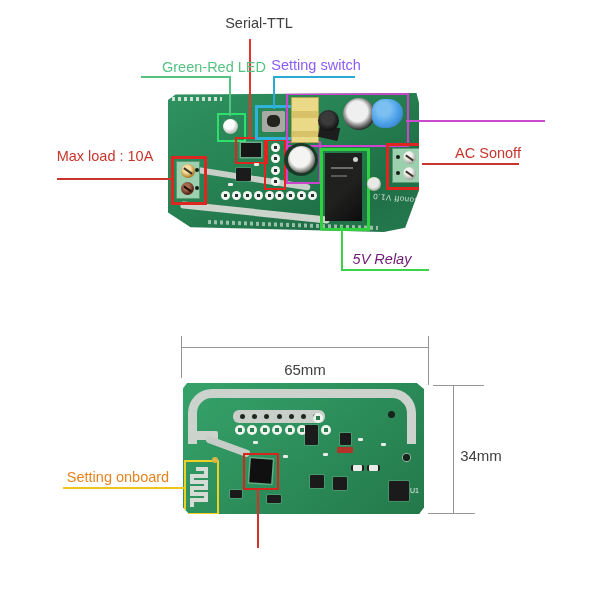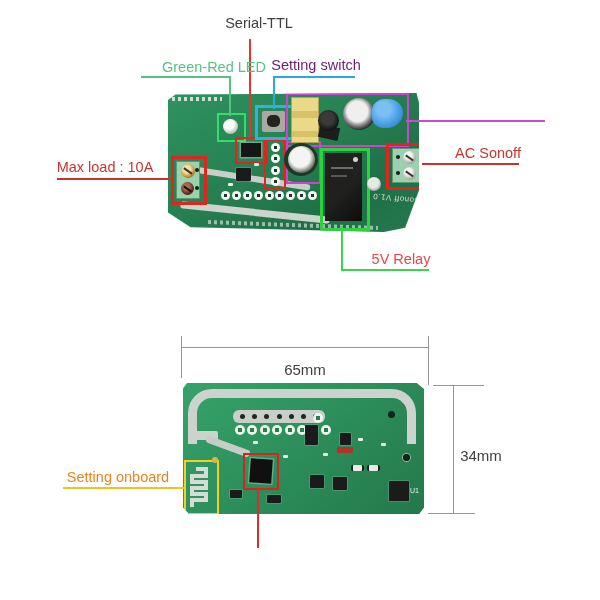--- a/index.html
+++ b/index.html
@@ -130,33 +130,33 @@
     <div class="abs" style="left:188px;top:100px;width:64px;font-size:8px;color:#dfeae2;transform:rotate(186deg);letter-spacing:.5px;opacity:.9;">Sonoff V1.0</div>
   </div>
 
   <div class="callout" style="left:204px;top:15px;width:110px;color:#404040;">Serial-TTL</div>
   <div class="linev" style="left:249px;top:39px;height:99px;background:#e5342b;"></div>
 
   <div class="callout" style="left:138px;top:59px;width:95px;color:#56c282;margin-left:24px;">Green-Red LED</div>
   <div class="lineh" style="left:141px;top:76px;width:90px;background:#56c282;"></div>
   <div class="linev" style="left:229px;top:76px;height:40px;background:#56c282;"></div>
 
-  <div class="callout" style="left:270px;top:57px;width:92px;color:#701a75;">Setting switch</div>
+  <div class="callout" style="left:270px;top:57px;width:92px;color:#8b5cf6;">Setting switch</div>
   <div class="lineh" style="left:273px;top:76px;width:82px;background:#2aabd6;"></div>
   <div class="linev" style="left:273px;top:76px;height:33px;background:#2aabd6;"></div>
 
   <div class="lineh" style="left:406px;top:120px;width:139px;background:#ca4ccd;"></div>
 
   <div class="callout" style="left:452px;top:145px;width:72px;color:#c8352c;">AC Sonoff</div>
   <div class="lineh" style="left:422px;top:163px;width:97px;background:#c8352c;"></div>
 
-  <div class="callout" style="left:55px;top:159px;width:100px;color:#c8352c;">Max load : 10A</div>
+  <div class="callout" style="left:55px;top:148px;width:100px;color:#c8352c;">Max load : 10A</div>
   <div class="lineh" style="left:57px;top:178px;width:114px;background:#c8352c;"></div>
 
-  <div class="callout" style="left:370px;top:251px;width:62px;color:#ef4444;">5V Relay</div>
+  <div class="callout" style="left:351px;top:251px;width:62px;color:#701a75;font-style:italic;">5V Relay</div>
   <div class="linev" style="left:341px;top:226px;height:45px;background:#3dd34b;"></div>
   <div class="lineh" style="left:341px;top:269px;width:88px;background:#3dd34b;"></div>
 
   <div id="bottom-board" class="board">
 
     <div class="abs" style="left:5px;top:6px;width:210px;height:46px;border:9px solid #ccd3cc;border-bottom:none;border-radius:24px 24px 0 0;"></div>
     <div class="abs" style="left:9px;top:48px;width:26px;height:9px;background:#ccd3cc;border-radius:2px;"></div>
     <div class="abs" style="left:50px;top:27px;width:92px;height:13px;background:#c9cfc8;border-radius:6px;display:flex;align-items:center;justify-content:space-evenly;">
       <span style="width:5px;height:5px;border-radius:50%;background:#20291f;"></span>
       <span style="width:5px;height:5px;border-radius:50%;background:#20291f;"></span>

